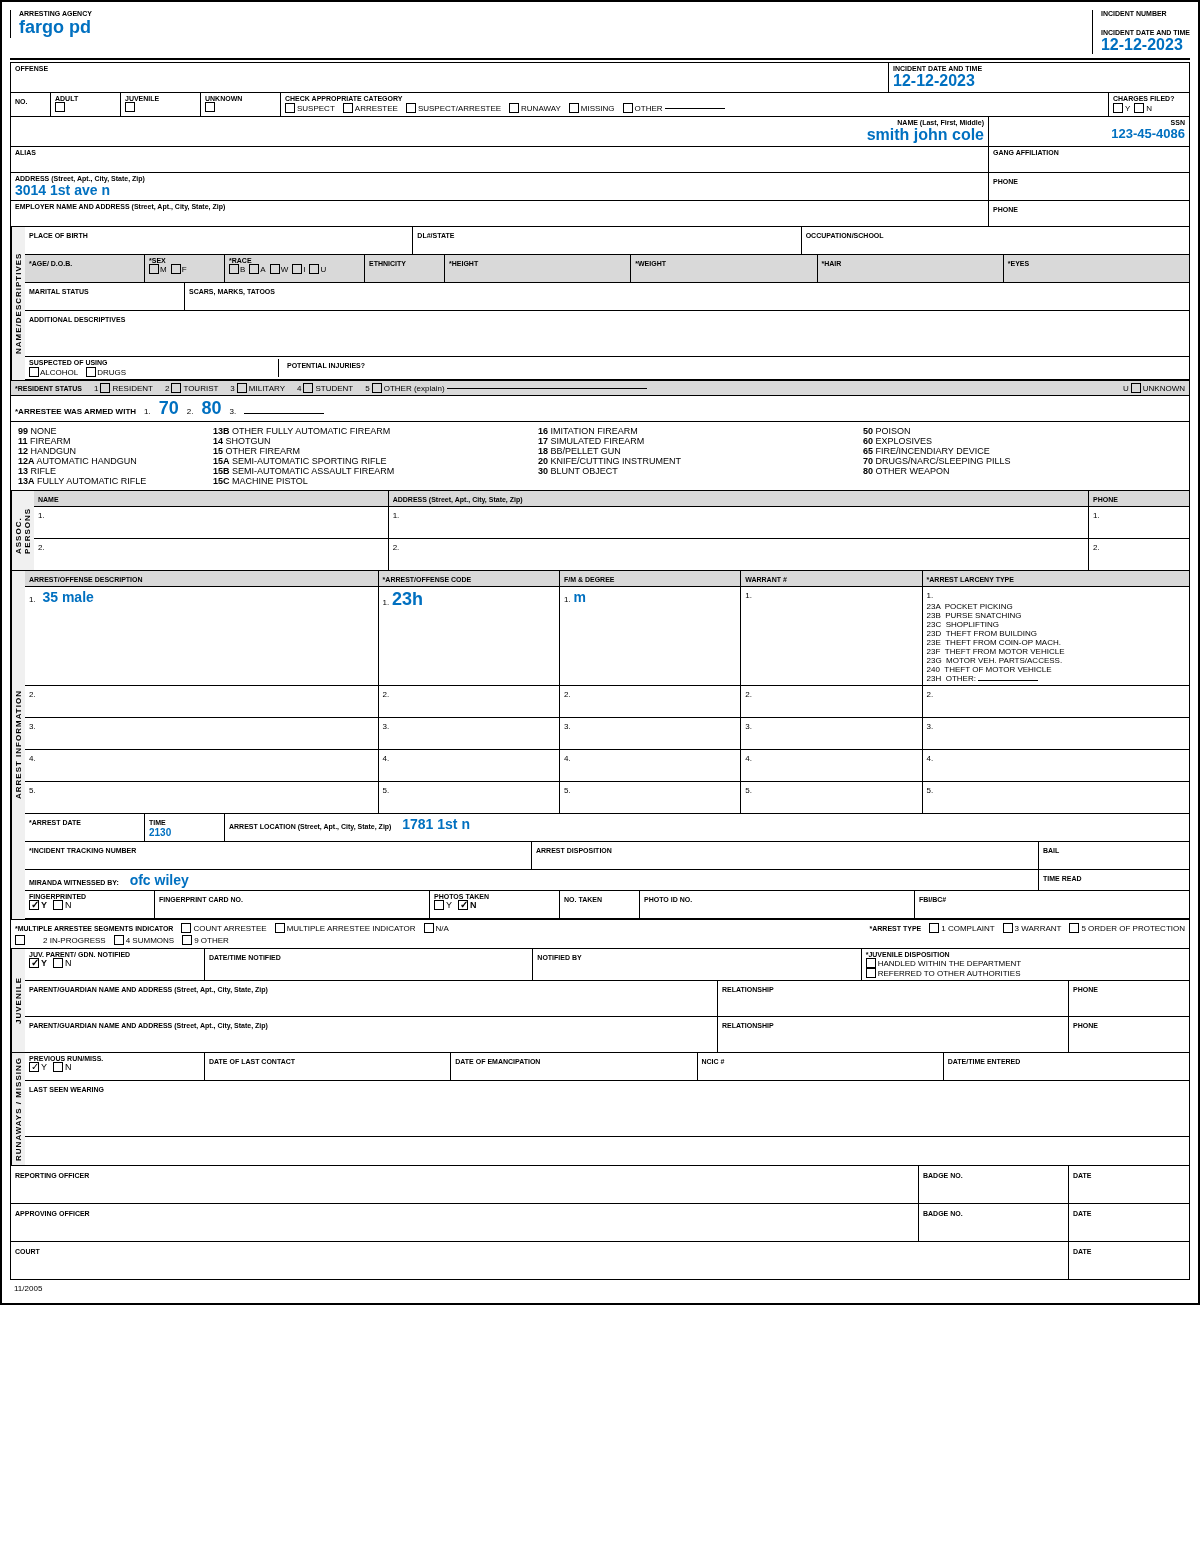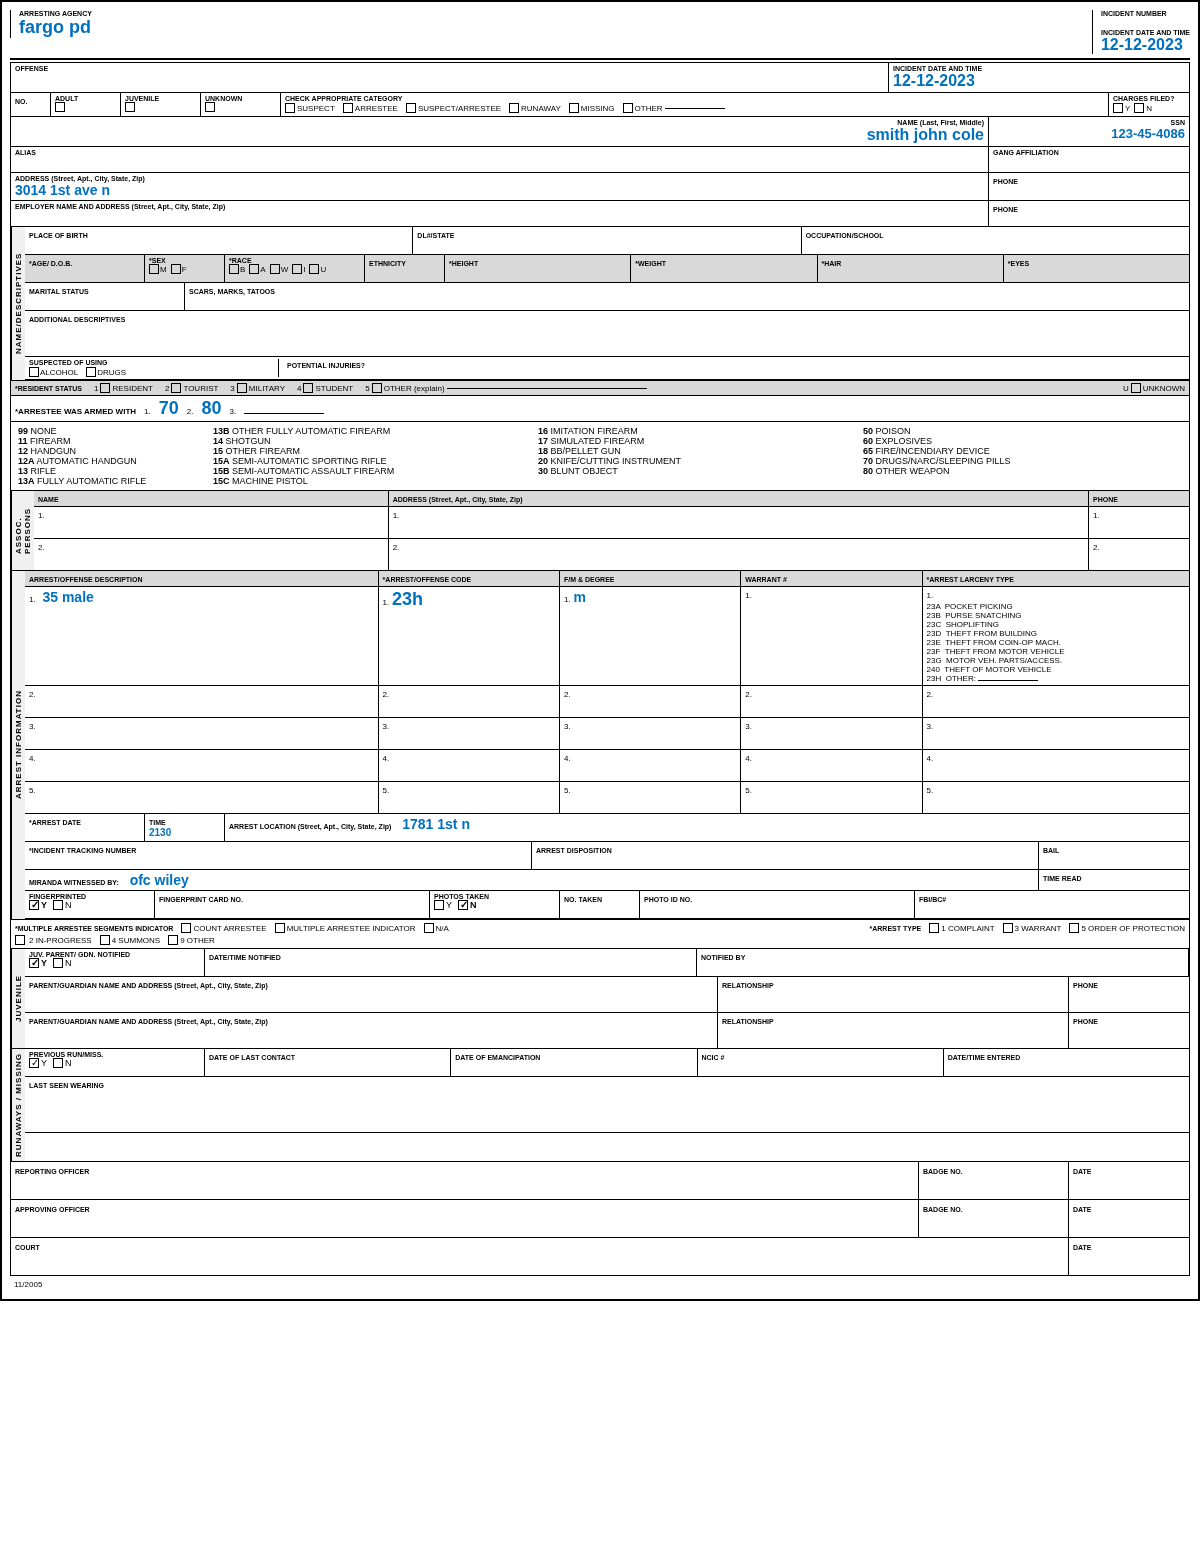--- a/index.html
+++ b/index.html
@@ -562,21 +562,21 @@
             <span class="cb"></span>
             <span>3  WARRANT</span>
           </label>
         <label style="display:flex;align-items:center;gap:2px;font-size:8px;">
             <span class="cb"></span>
             <span>5  ORDER OF PROTECTION</span>
           </label>
       </div>
     </div>
     <div style="display:flex; gap:8px; margin-top:2px;">
-      <label style="display:flex;align-items:center;gap:4px;font-size:8px;">
+      <label style="display:flex;align-items:center;gap:18px;font-size:8px;">
           <span class="cb"></span>
           <span>2  IN-PROGRESS</span>
         </label>
       <label style="display:flex;align-items:center;gap:2px;font-size:8px;">
           <span class="cb"></span>
           <span>4  SUMMONS</span>
         </label>
       <label style="display:flex;align-items:center;gap:2px;font-size:8px;">
           <span class="cb"></span>
           <span>9  OTHER</span>
@@ -596,20 +596,33 @@
             <label style="display:flex;align-items:center;gap:2px;font-size:9px;"><span class="cb"></span>N</label>
           </div>
         </div>
         <div style="flex:1; border-right:1px solid #000; padding:2px 4px;">
           <span style="font-size:7px;font-weight:bold;">DATE/TIME NOTIFIED</span>
           <div style="height:12px;"></div>
         </div>
         <div style="flex:1; border-right:1px solid #000; padding:2px 4px;">
           <span style="font-size:7px;font-weight:bold;">NOTIFIED BY</span>
         </div>
+        <div style="flex:1; padding:2px 4px;">
+          <span style="font-size:7px;font-weight:bold; display:block;">*JUVENILE DISPOSITION</span>
+          <div>
+            <label style="display:flex;align-items:center;gap:2px;font-size:8px;">
+                <span class="cb"></span>
+                <span>HANDLED WITHIN THE DEPARTMENT</span>
+              </label>
+            <label style="display:flex;align-items:center;gap:2px;font-size:8px;">
+                <span class="cb"></span>
+                <span>REFERRED TO OTHER AUTHORITIES</span>
+              </label>
+          </div>
+        </div>
       </div>
 
       <div style="display:flex; border-bottom:1px solid #000;">
         <div style="flex:2; border-right:1px solid #000; padding:2px 4px;">
           <span style="font-size:7px;font-weight:bold;">PARENT/GUARDIAN NAME AND ADDRESS (Street, Apt., City, State, Zip)</span>
           <div style="height:20px;"></div>
         </div>
         <div style="flex:1; border-right:1px solid #000; padding:2px 4px;">
           <span style="font-size:7px;font-weight:bold;">RELATIONSHIP</span>
         </div>

